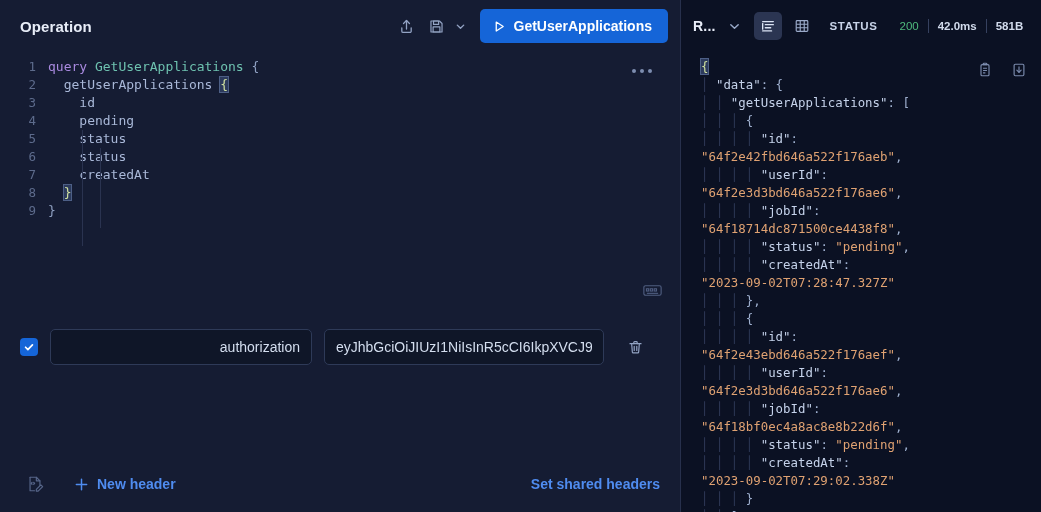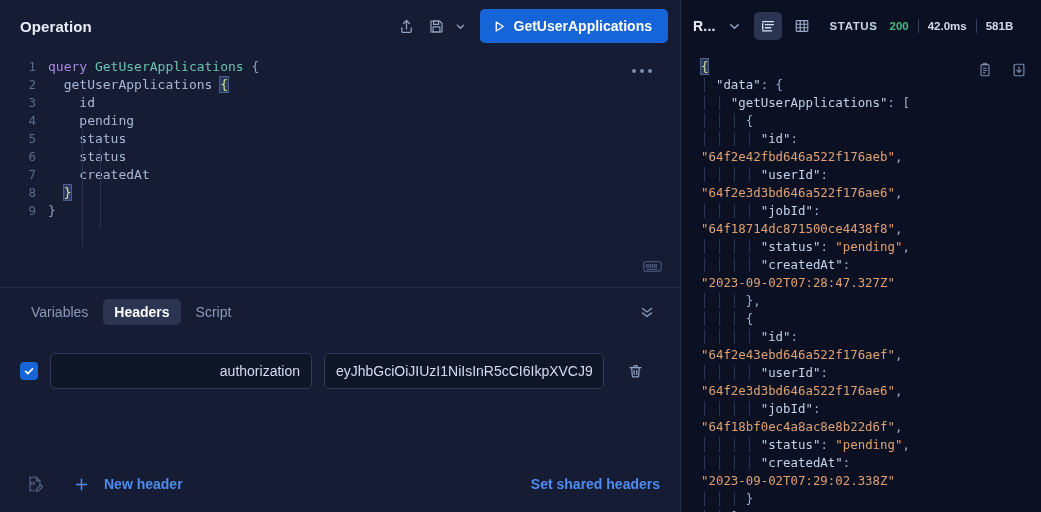--- a/index.html
+++ b/index.html
@@ -196,21 +196,21 @@
 
   
   #left-footer {
     flex: 0 0 56px; height: 56px;
     display: flex; align-items: center;
     padding: 0 20px 0 26px;
     gap: 0;
   }
   #doc-icon { color: #57668a; cursor: pointer; display:flex; }
   #new-header-btn {
-    display: flex; align-items: center; gap: 15px;
+    display: flex; align-items: center; gap: 8px;
     margin-left: 30px;
     cursor: pointer;
     color: #4f8cf0;
   }
   #new-header-label {
     font-size: 14px; font-weight: bold; color: #4f8cf0;
   }
   #footer-spacer { flex: 1 1 auto; }
   #shared-headers {
     font-size: 14px; font-weight: bold;
@@ -259,22 +259,22 @@
   #stat-group {
     display: flex; align-items: center;
     margin-left: 14px; gap: 0;
     font-size: 11.5px;
   }
   #stat-label {
     color: #c8d3e8; font-weight: bold;
     letter-spacing: .6px;
   }
   #stat-code {
-    color: #4fba7d; font-weight: bold;
-    margin-left: 12px;
+    color: #4fba7d; font-weight: normal;
+    margin-left: 22px;
   }
   .sep {
     width: 1px; height: 14px;
     background: #36415f;
     margin: 0 9px;
   }
   .stat-val { color: #d2dbec; font-weight: bold; }
 
   
   #resp-body {
@@ -379,32 +379,20 @@
           <rect x="4" y="5.5" width="2.6" height="2.6"></rect>
           <rect x="8.5" y="5.5" width="2.6" height="2.6"></rect>
           <rect x="13" y="5.5" width="2.6" height="2.6"></rect>
           <path d="M4.5 10.8h13"></path>
         </svg>
       </div>
     <div class="indent-guide" style="left: 82px; top: 78px; height: 116px;"></div>
         <div class="indent-guide" style="left: 100px; top: 96px; height: 80px;"></div>
       </div>
 
-    <div id="tabs-row">
-      <div class="tab">Variables</div>
-      <div class="tab active">Headers</div>
-      <div class="tab">Script</div>
-      <div id="tabs-spacer"></div>
-      <div id="collapse-btn">
-        <svg width="16" height="16" viewBox="0 0 18 18" fill="none" stroke="currentColor" stroke-width="1.5" stroke-linecap="round" stroke-linejoin="round">
-          <path d="M4 5l5 4 5-4"></path>
-            <path d="M4 10l5 4 5-4"></path>
-        </svg>
-      </div>
-    </div>
 
     <div id="headers-area">
       <div id="header-row">
         <div class="chk">
           <svg width="12" height="12" viewBox="0 0 14 14" fill="none" stroke="#ffffff" stroke-width="2" stroke-linecap="round" stroke-linejoin="round">
             <path d="M3 7.3l2.7 2.7L11 4.5"></path>
           </svg>
         </div>
         <input id="h-key" class="hinput" type="text" value="authorization" placeholder="header key" style="">
         <input id="h-val" class="hinput" type="text" value="eyJhbGciOiJIUzI1NiIsInR5cCI6IkpXVCJ9." placeholder="header value" style="">

